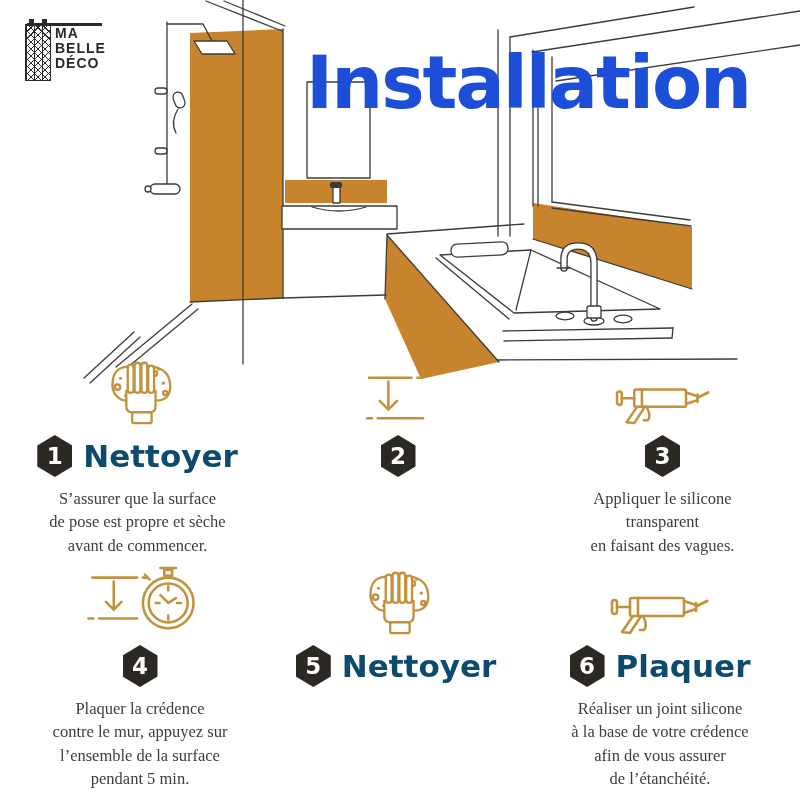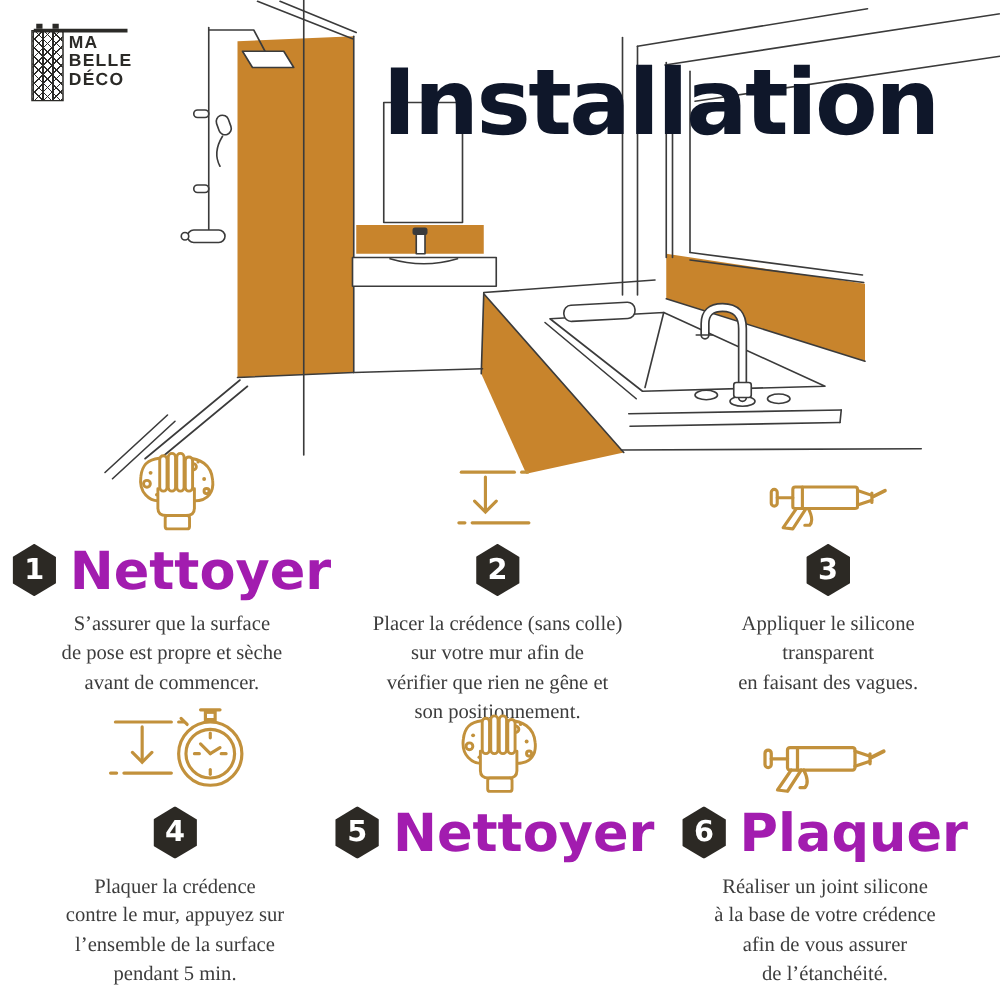--- a/index.html
+++ b/index.html
@@ -14,33 +14,33 @@
     background:
       repeating-linear-gradient(45deg,#2b2a27 0 1px,transparent 1px 5px),
       repeating-linear-gradient(-45deg,#2b2a27 0 1px,transparent 1px 5px),
       repeating-linear-gradient(90deg,#2b2a27 0 1px,transparent 1px 8px);}
   .logo-text{position:absolute;left:30px;top:10px;color:#2b2a27;font-weight:bold;
     font-size:14px;line-height:15px;letter-spacing:1px;}
 
   
   .main-title{position:absolute;left:306px;top:40px;z-index:5;
     font-family:"DejaVu Sans",sans-serif;font-weight:bold;font-size:73px;
-    letter-spacing:-2px;color:#0f172a;}
+    letter-spacing:-2px;color:#1d4ed8;}
 
   
   .illu{position:absolute;left:0;top:0;z-index:1;}
 
   
   .step{position:absolute;text-align:center;z-index:3;}
   .icon-wrap{display:flex;justify-content:center;align-items:flex-end;height:70px;margin-bottom:8px;}
   .head{display:flex;justify-content:center;align-items:center;gap:11px;margin-bottom:9px;height:44px;}
   .hex{width:35px;height:42px;background:#2c2924;display:flex;align-items:center;justify-content:center;
     clip-path:polygon(50% 0%,100% 25%,100% 75%,50% 100%,0% 75%,0% 25%);}
   .hex span{color:#ffffff;font-family:"DejaVu Sans",sans-serif;font-weight:bold;font-size:23px;}
-  .stitle{font-family:"DejaVu Sans",sans-serif;font-weight:bold;font-size:42px;color:#a21caf;}
+  .stitle{font-family:"DejaVu Sans",sans-serif;font-weight:bold;font-size:31px;color:#0c4a6e;}
   .desc{font-size:16.5px;line-height:1.42;color:#3d3d3d;white-space:pre-line;font-family:Liberation Serif, serif;}
 
   .s1{left:10px;top:356px;width:255px;}
   .s2{left:268px;top:356px;width:260px;}
   .s3{left:535px;top:356px;width:255px;}
   .s4{left:8px;top:566px;width:264px;}
   .s5{left:262px;top:566px;width:268px;}
   .s6{left:528px;top:566px;width:264px;}
 </style>
 </head>
@@ -187,24 +187,20 @@
           <path d="M12,50 L17,50"></path>
             <path d="M23,50 L70,50"></path>
         </g>
       </svg>
     </div>
     <div class="head">
       <div class="hex">
           <span>2</span>
         </div>
     </div>
-    <div class="desc">Placer la crédence (sans colle)
-sur votre mur afin de
-vérifier que rien ne gêne et
-son positionnement.</div>
   </div>
 
   <div class="step s3">
     <div class="icon-wrap">
       <svg width="96" height="46" viewBox="0 0 100 48">
         <g stroke="#c2913c" stroke-width="2.6" fill="none" stroke-linecap="round" stroke-linejoin="round">
           <rect x="2" y="12" width="5" height="14" rx="2.5"></rect>
           <path d="M7,19 L20,19"></path>
           <rect x="20" y="10" width="54" height="18" rx="2"></rect>
           <path d="M28,10 L28,28"></path>

